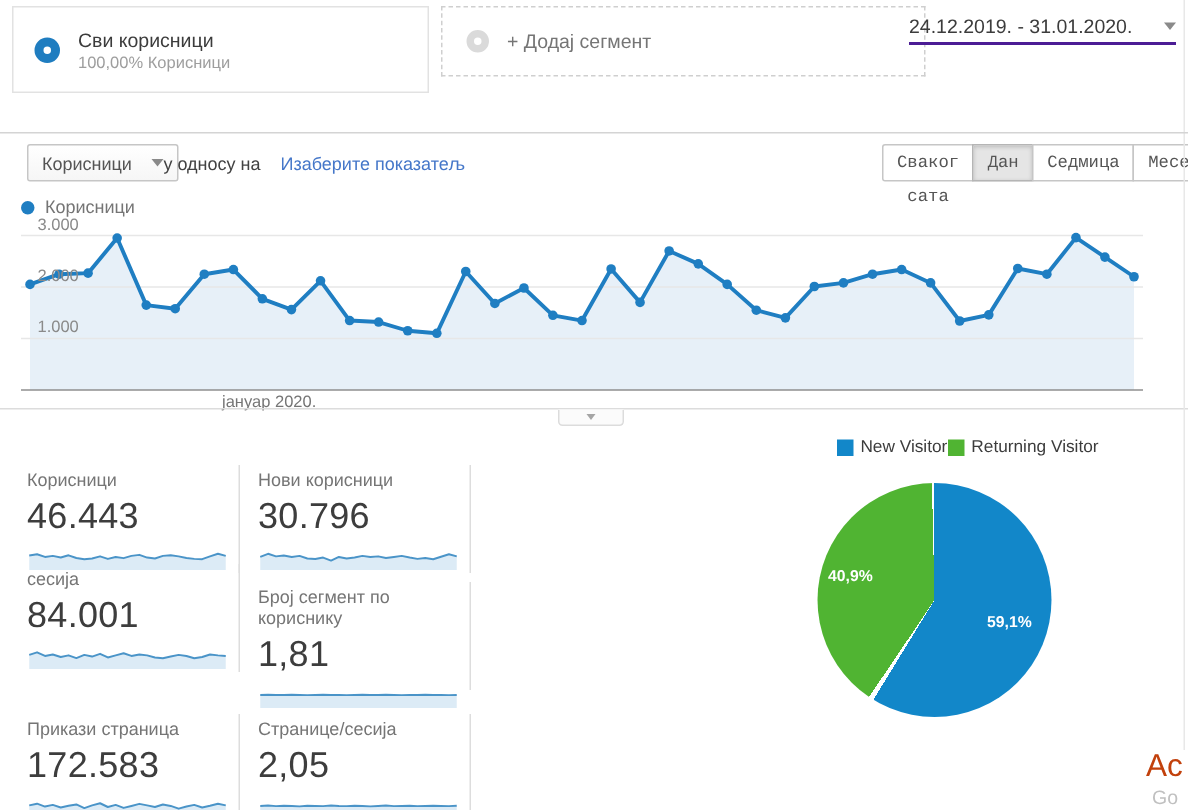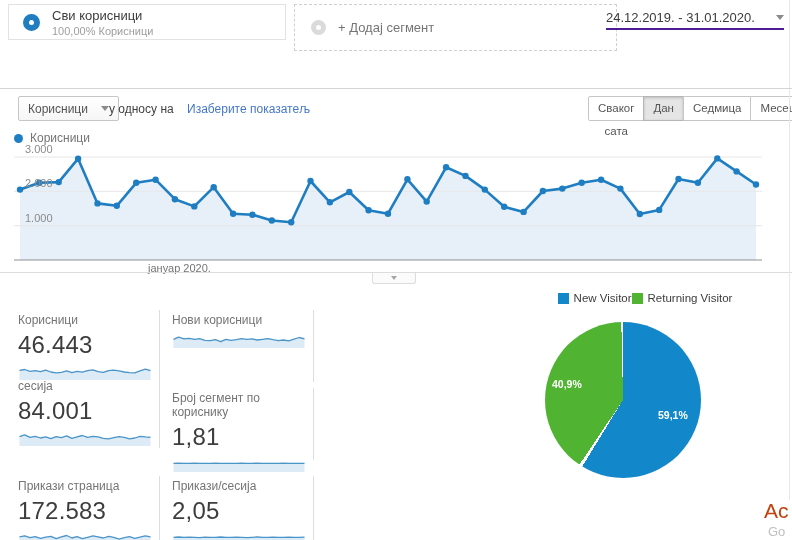--- a/index.html
+++ b/index.html
@@ -3,21 +3,21 @@
 <meta charset="utf-8">
 <style>
   * { margin:0; padding:0; box-sizing:border-box; }
   html,body { background:#fff; }
   .page {
     position:relative; width:792px; height:540px; overflow:hidden;
     background:#fff; font-family:"Liberation Sans", sans-serif; color:#3c3c3c;
   }
   
   .seg-card { position:absolute; display:flex; align-items:center; background:#fff; }
-  .seg-all { left:8px; top:4px; width:278px; height:36px; border:1px solid #e2e2e2; }
+  .seg-all { left:8px; top:4px; width:278px; height:58px; border:1px solid #e2e2e2; }
   .seg-add { left:294px; top:4px; width:323px; height:47px; border:1px dashed #cfcfcf; }
   .donut { border-radius:50%; flex:0 0 auto; }
   .donut.blue { width:17px; height:17px; border:6px solid #1f7dc0; margin:0 12px 0 14px; }
   .donut.grey { width:15px; height:15px; border:5px solid #dadada; margin:0 12px 0 16px; }
   .seg-title { font-size:13px; color:#3c3c3c; }
   .seg-sub { font-size:11px; color:#9e9e9e; margin-top:2px; }
   .seg-add .seg-title { color:#757575; }
   .datepicker { position:absolute; left:606px; top:6px; width:178px; height:24px;
     border-bottom:2px solid #4c1d95; display:flex; align-items:center; justify-content:space-between;
     font-size:13px; color:#3c3c3c; cursor:pointer; }
@@ -30,21 +30,21 @@
     font-size:12.5px; font-weight:bold; color:#333; }
   
   .metric-select { position:absolute; left:18px; top:96px; height:25px; padding:0 9px;
     border:1px solid #c6c6c6; border-radius:2px; background:linear-gradient(#fff,#f6f6f6);
     display:flex; align-items:center; gap:13px; font-size:12px; color:#555; cursor:pointer; }
   .vs-label { position:absolute; left:109px; top:102px; font-size:12px; color:#424242; }
   .metric-link { position:absolute; left:187px; top:102px; font-size:12px; color:#4577c9; text-decoration:none; cursor:pointer; }
   .btn-group { position:absolute; left:588px; top:96px; display:flex; }
   .gran-btn { height:25px; line-height:23px; padding:0 9px; font-size:11.5px; color:#555;
     background:#fff; border:1px solid #c6c6c6; margin-left:-1px; cursor:pointer;
-    font-family:Liberation Sans, sans-serif; }
+    font-family:Liberation Mono, monospace; }
   .gran-btn:first-child { border-radius:2px 0 0 2px; margin-left:0; }
   .gran-btn:last-child { border-radius:0 2px 2px 0; }
   .gran-btn.active { background:#e5e5e5; box-shadow:inset 0 1px 3px rgba(0,0,0,.18); border-color:#b5b5b5; }
   
   .legend { position:absolute; left:14px; top:131px; display:flex; align-items:center; gap:7px;
     font-size:12px; color:#757575; }
   .legend .dot { width:9px; height:9px; border-radius:50%; }
   #main-chart { position:absolute; left:8px; top:140px; }
   #main-chart text { font-family:"Liberation Sans", sans-serif; font-size:11px; fill:#8a8a8a; }
   .x-axis-label { position:absolute; left:148px; top:262px; width:90px; 
@@ -172,20 +172,21 @@
   <div class="card" style="left:8px;  top:310px;">
     <div class="card-label">Корисници</div>
     <div class="card-value">46.443</div>
     <svg class="spark" width="134" height="19">
         <path d="M1.5,8.3 L 6.7,7.5 L 12.0,9.3 L 17.2,8.6 L 22.5,9.7 L 27.7,8.2 L 32.9,10.0 L 38.2,10.8 L 43.4,10.3 L 48.7,8.9 L 53.9,10.6 L 59.1,9.3 L 64.4,10.1 L 69.6,8.6 L 74.9,7.9 L 80.1,9.7 L 85.3,10.3 L 90.6,8.6 L 95.8,8.2 L 101.1,8.9 L 106.3,10.0 L 111.5,10.6 L 116.8,10.8 L 122.0,8.9 L 127.3,7.2 L 132.5,8.6 L 132.5,18 L 1.5,18 Z" fill="#dcebf6"></path>
         <path d="M1.5,8.3 L 6.7,7.5 L 12.0,9.3 L 17.2,8.6 L 22.5,9.7 L 27.7,8.2 L 32.9,10.0 L 38.2,10.8 L 43.4,10.3 L 48.7,8.9 L 53.9,10.6 L 59.1,9.3 L 64.4,10.1 L 69.6,8.6 L 74.9,7.9 L 80.1,9.7 L 85.3,10.3 L 90.6,8.6 L 95.8,8.2 L 101.1,8.9 L 106.3,10.0 L 111.5,10.6 L 116.8,10.8 L 122.0,8.9 L 127.3,7.2 L 132.5,8.6" fill="none" stroke="#4a94c8" stroke-width="1.3" stroke-linejoin="round"></path>
       </svg>
   </div>
   <div class="card" style="left:162px; top:310px;">
     <div class="card-label">Нови корисници</div>
+    <div class="card-value">30.796</div>
     <svg class="spark" width="134" height="19">
         <path d="M1.5,9.3 L 6.7,7.2 L 12.0,8.9 L 17.2,8.3 L 22.5,9.3 L 27.7,8.6 L 32.9,10.3 L 38.2,10.7 L 43.4,9.7 L 48.7,11.7 L 53.9,9.3 L 59.1,10.3 L 64.4,9.7 L 69.6,8.6 L 74.9,9.3 L 80.1,8.9 L 85.3,10.0 L 90.6,9.3 L 95.8,8.6 L 101.1,9.7 L 106.3,10.6 L 111.5,10.0 L 116.8,10.8 L 122.0,9.2 L 127.3,7.5 L 132.5,8.9 L 132.5,18 L 1.5,18 Z" fill="#dcebf6"></path>
         <path d="M1.5,9.3 L 6.7,7.2 L 12.0,8.9 L 17.2,8.3 L 22.5,9.3 L 27.7,8.6 L 32.9,10.3 L 38.2,10.7 L 43.4,9.7 L 48.7,11.7 L 53.9,9.3 L 59.1,10.3 L 64.4,9.7 L 69.6,8.6 L 74.9,9.3 L 80.1,8.9 L 85.3,10.0 L 90.6,9.3 L 95.8,8.6 L 101.1,9.7 L 106.3,10.6 L 111.5,10.0 L 116.8,10.8 L 122.0,9.2 L 127.3,7.5 L 132.5,8.9" fill="none" stroke="#4a94c8" stroke-width="1.3" stroke-linejoin="round"></path>
       </svg>
   </div>
   <div class="card" style="left:8px;  top:376px;">
     <div class="card-label">сесија</div>
     <div class="card-value">84.001</div>
     <svg class="spark" width="134" height="19">
         <path d="M1.5,8.6 L 6.7,6.9 L 12.0,9.3 L 17.2,8.3 L 22.5,10.0 L 27.7,8.9 L 32.9,10.7 L 38.2,8.6 L 43.4,9.7 L 48.7,7.9 L 53.9,10.3 L 59.1,8.9 L 64.4,7.5 L 69.6,9.3 L 74.9,8.3 L 80.1,8.9 L 85.3,10.3 L 90.6,10.8 L 95.8,9.7 L 101.1,8.6 L 106.3,9.3 L 111.5,10.8 L 116.8,10.0 L 122.0,8.3 L 127.3,8.9 L 132.5,9.3 L 132.5,18 L 1.5,18 Z" fill="#dcebf6"></path>
@@ -202,21 +203,21 @@
   </div>
   <div class="card" style="left:8px;  top:476px;">
     <div class="card-label">Прикази страница</div>
     <div class="card-value">172.583</div>
     <svg class="spark" width="134" height="19">
         <path d="M1.5,8.9 L 6.7,7.8 L 12.0,9.7 L 17.2,8.6 L 22.5,10.3 L 27.7,9.2 L 32.9,8.3 L 38.2,10.7 L 43.4,8.9 L 48.7,7.5 L 53.9,10.0 L 59.1,8.6 L 64.4,10.6 L 69.6,9.3 L 74.9,7.9 L 80.1,8.9 L 85.3,10.0 L 90.6,8.3 L 95.8,9.3 L 101.1,11.1 L 106.3,9.7 L 111.5,8.6 L 116.8,10.3 L 122.0,9.2 L 127.3,7.8 L 132.5,8.9 L 132.5,18 L 1.5,18 Z" fill="#dcebf6"></path>
         <path d="M1.5,8.9 L 6.7,7.8 L 12.0,9.7 L 17.2,8.6 L 22.5,10.3 L 27.7,9.2 L 32.9,8.3 L 38.2,10.7 L 43.4,8.9 L 48.7,7.5 L 53.9,10.0 L 59.1,8.6 L 64.4,10.6 L 69.6,9.3 L 74.9,7.9 L 80.1,8.9 L 85.3,10.0 L 90.6,8.3 L 95.8,9.3 L 101.1,11.1 L 106.3,9.7 L 111.5,8.6 L 116.8,10.3 L 122.0,9.2 L 127.3,7.8 L 132.5,8.9" fill="none" stroke="#4a94c8" stroke-width="1.3" stroke-linejoin="round"></path>
       </svg>
   </div>
   <div class="card" style="left:162px; top:476px;">
-    <div class="card-label">Прикази/сесија</div>
+    <div class="card-label">Странице/сесија</div>
     <div class="card-value">2,05</div>
     <svg class="spark" width="134" height="19">
         <path d="M1.5,9.3 L 6.7,9.0 L 12.0,9.4 L 17.2,9.2 L 22.5,9.3 L 27.7,9.6 L 32.9,9.2 L 38.2,9.3 L 43.4,9.4 L 48.7,9.0 L 53.9,9.3 L 59.1,9.4 L 64.4,9.2 L 69.6,9.3 L 74.9,9.6 L 80.1,9.3 L 85.3,9.0 L 90.6,9.4 L 95.8,9.3 L 101.1,9.2 L 106.3,9.4 L 111.5,9.3 L 116.8,9.2 L 122.0,9.3 L 127.3,9.4 L 132.5,9.2 L 132.5,18 L 1.5,18 Z" fill="#dcebf6"></path>
         <path d="M1.5,9.3 L 6.7,9.0 L 12.0,9.4 L 17.2,9.2 L 22.5,9.3 L 27.7,9.6 L 32.9,9.2 L 38.2,9.3 L 43.4,9.4 L 48.7,9.0 L 53.9,9.3 L 59.1,9.4 L 64.4,9.2 L 69.6,9.3 L 74.9,9.6 L 80.1,9.3 L 85.3,9.0 L 90.6,9.4 L 95.8,9.3 L 101.1,9.2 L 106.3,9.4 L 111.5,9.3 L 116.8,9.2 L 122.0,9.3 L 127.3,9.4 L 132.5,9.2" fill="none" stroke="#4a94c8" stroke-width="1.3" stroke-linejoin="round"></path>
       </svg>
   </div>
 
   <div class="pie-legend">
     <span class="item">
       <span class="swatch" id="sw0" style="background: rgb(18, 135, 201);"></span>

